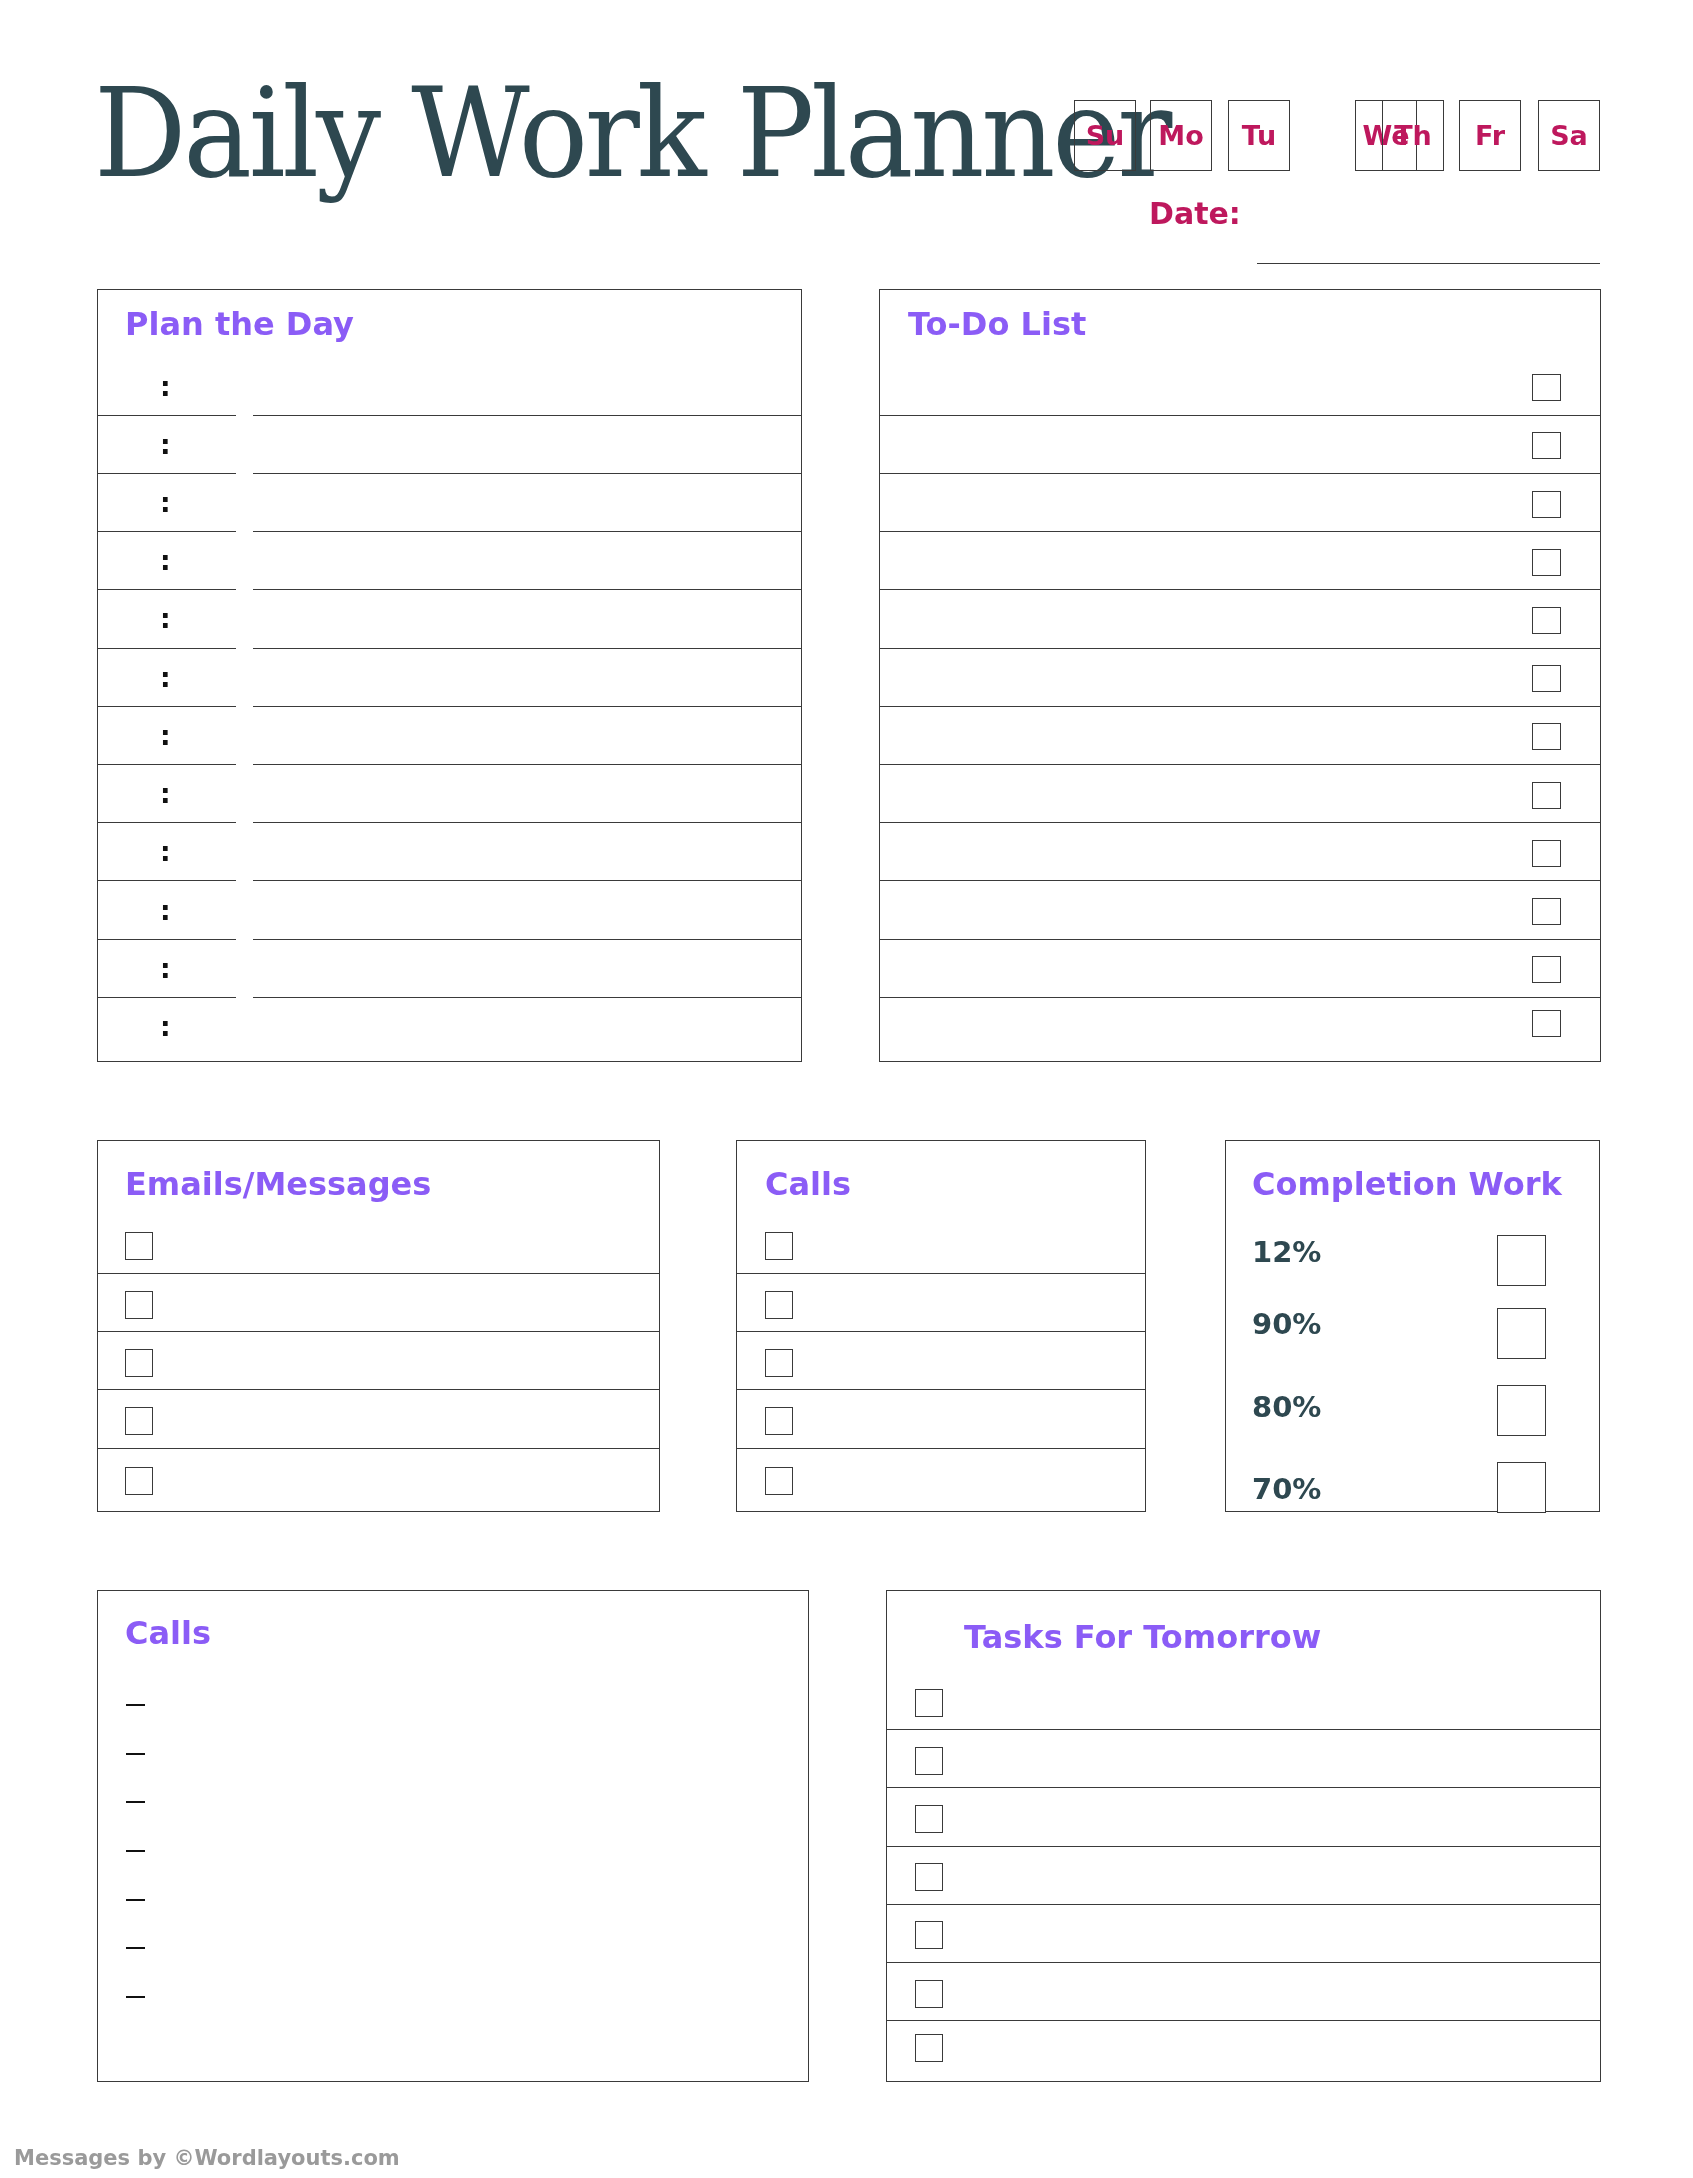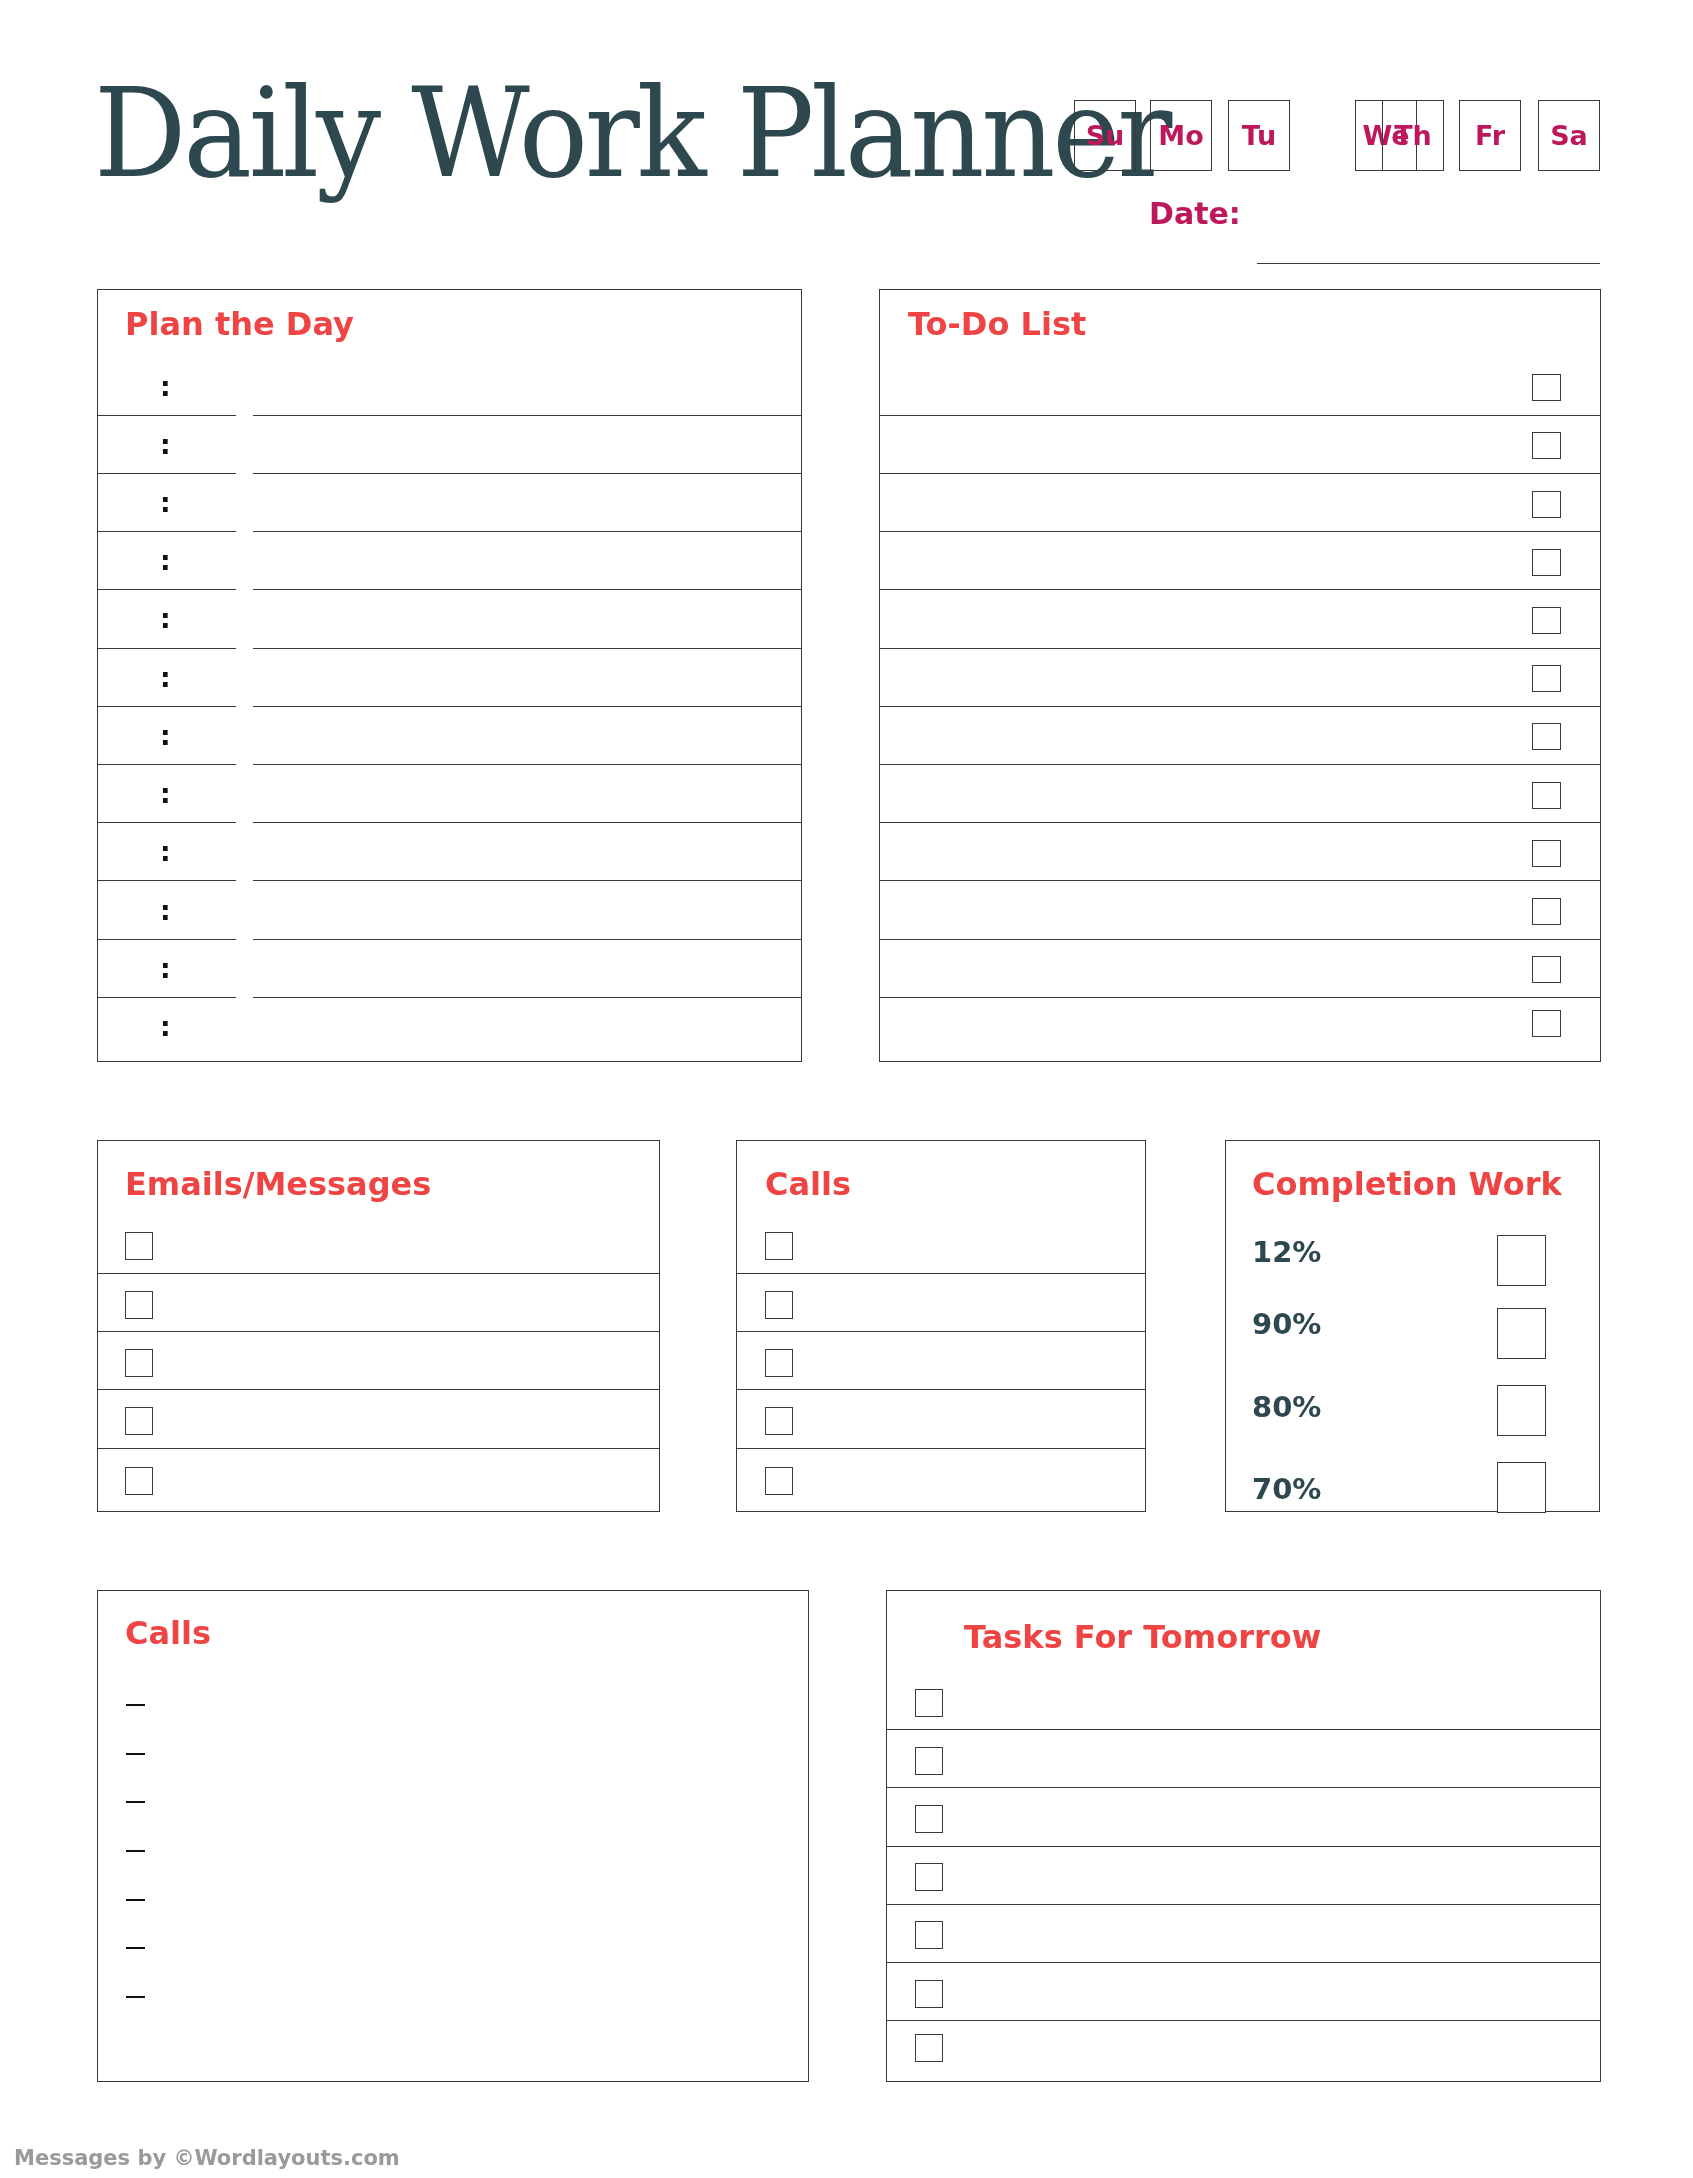--- a/index.html
+++ b/index.html
@@ -3,21 +3,21 @@
 <meta charset="utf-8">
 <style>
   html, body { margin:0; padding:0; background:#ffffff; }
   body { width:1694px; height:2178px; position:relative; overflow:hidden; font-family:"DejaVu Sans", sans-serif; color:#2e4850; }
   .abs { position:absolute; }
   .title { position:absolute; left:94px; top:71px; font-family:"DejaVu Serif", serif; font-size:124px; line-height:1; color:#2e4850; letter-spacing:-3.5px; white-space:nowrap; transform:scaleX(0.93); transform-origin:left top; }
   .day-box { position:absolute; top:100px; width:62px; height:71px; border:1.8px solid #3a3a3a; box-sizing:border-box; display:flex; align-items:center; justify-content:center; font-weight:bold; font-size:27px; color:#be185d; }
   .date-label { position:absolute; left:1149px; top:196px; font-weight:bold; font-size:30px; color:#be185d; }
   .date-line { position:absolute; left:1257px; top:263px; width:343px; height:0; border-top:1.8px solid #3a3a3a; }
   .box { position:absolute; border:1.8px solid #3a3a3a; box-sizing:border-box; }
-  .box-title { position:absolute; font-weight:bold; font-size:32px; color:#ef4444; white-space:nowrap; }
+  .box-title { position:absolute; font-weight:bold; font-size:32px; color:#8b5cf6; white-space:nowrap; }
   .hline { position:absolute; height:0; border-top:1.8px solid #3a3a3a; }
   .colon { position:absolute; font-weight:bold; font-size:26.5px; color:#111; }
   .cb { position:absolute; width:28px; height:28px; border:1.8px solid #3a3a3a; box-sizing:border-box; background:#fff; }
   .cb-lg { position:absolute; width:49px; height:51px; border:1.8px solid #3a3a3a; box-sizing:border-box; background:#fff; }
   .pct { position:absolute; font-weight:bold; font-size:29px; color:#2e4850; }
   .dash { position:absolute; width:18.5px; height:0; border-top:2.6px solid #111; }
   .footer { position:absolute; left:14px; top:2146px; font-size:21px; font-weight:bold; color:#9a9a9a; white-space:nowrap; }
 </style>
 </head>
 <body>

